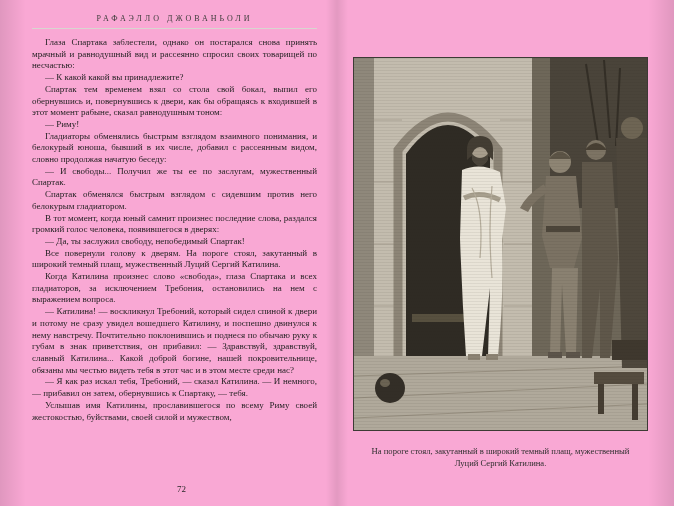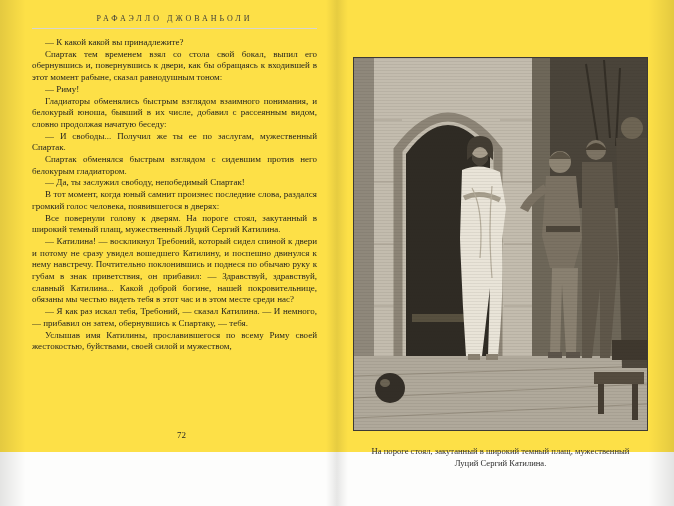--- a/index.html
+++ b/index.html
@@ -6,21 +6,21 @@
   body{
     width:674px;height:506px;
     background:#f2f2f0;
     font-family:"Liberation Serif", serif;
     -webkit-font-smoothing:antialiased;
   }
   .stage{
     position:relative;width:674px;height:506px;
     background:#fdfdfc;overflow:hidden;display:flex;
   }
-  .page{position:relative;flex:0 0 337px;height:452px;background:#fde047;box-sizing:border-box;}
+  .page{position:relative;flex:0 0 337px;height:506px;background:#f9a8d4;box-sizing:border-box;}
   .page.left{padding:14px 20px 0 32px;}
   .page.right{padding:57px 26px 0 16px;}
 
   .edge-shadow{position:absolute;top:0;height:100%;width:26px;pointer-events:none;}
   .edge-shadow.l{left:0;background:linear-gradient(90deg, rgba(0,0,0,0.10), rgba(0,0,0,0));}
   .edge-shadow.r{right:0;background:linear-gradient(270deg, rgba(0,0,0,0.10), rgba(0,0,0,0));}
   .gutter{
     position:absolute;left:326px;top:0;width:22px;height:100%;pointer-events:none;
     background:linear-gradient(90deg, rgba(0,0,0,0) 0%, rgba(0,0,0,0.09) 50%, rgba(0,0,0,0) 100%);
   }
@@ -54,29 +54,31 @@
   }
 </style>
 </head>
 <body>
 
 <div class="stage">
 
   <div class="page left">
     <div class="running-head">РАФАЭЛЛО ДЖОВАНЬОЛИ</div>
     <div class="text-block">
+        <p class="para">Глаза Спартака заблестели, однако он постарался снова принять мрачный и равнодушный вид и рассеянно спросил своих товарищей по несчастью:</p>
         <p class="para">— К какой какой вы принадлежите?</p>
         <p class="para">Спартак тем временем взял со стола свой бокал, выпил его обернувшись и, повернувшись к двери, как бы обращаясь к входившей в этот момент рабыне, сказал равнодушным тоном:</p>
         <p class="para">— Риму!</p>
         <p class="para">Гладиаторы обменялись быстрым взглядом взаимного понимания, и белокурый юноша, бывший в их числе, добавил с рассеянным видом, словно продолжая начатую беседу:</p>
         <p class="para">— И свободы... Получил же ты ее по заслугам, мужественный Спартак.</p>
         <p class="para">Спартак обменялся быстрым взглядом с сидевшим против него белокурым гладиатором.</p>
+        <p class="para">В тот момент, когда юный самнит произнес последние слова, раздался громкий голос человека, появившегося в дверях:</p>
         <p class="para">— Да, ты заслужил свободу, непобедимый Спартак!</p>
-        <p class="para">В тот момент, когда юный самнит произнес последние слова, раздался громкий голос человека, появившегося в дверях:</p>
         <p class="para">Все повернули голову к дверям. На пороге стоял, закутанный в широкий темный плащ, мужественный Луций Сергий Катилина.</p>
+        <p class="para">Когда Катилина произнес слово «свобода», глаза Спартака и всех гладиаторов, за исключением Требония, остановились на нем с выражением вопроса.</p>
         <p class="para">— Катилина! — воскликнул Требоний, который сидел спиной к двери и потому не сразу увидел вошедшего Катилину, и поспешно двинулся к нему навстречу. Почтительно поклонившись и поднеся по обычаю руку к губам в знак приветствия, он прибавил: — Здравствуй, здравствуй, славный Катилина... Какой доброй богине, нашей покровительнице, обязаны мы честью видеть тебя в этот час и в этом месте среди нас?</p>
         <p class="para">— Я как раз искал тебя, Требоний, — сказал Катилина. — И немного, — прибавил он затем, обернувшись к Спартаку, — тебя.</p>
         <p class="para">Услышав имя Катилины, прославившегося по всему Риму своей жестокостью, буйствами, своей силой и мужеством,</p>
       </div>
     <div class="page-number">72</div>
   </div>
 
   <div class="page right">
     <figure class="illustration">
       <svg viewBox="0 0 293 372" xmlns="http://www.w3.org/2000/svg">

